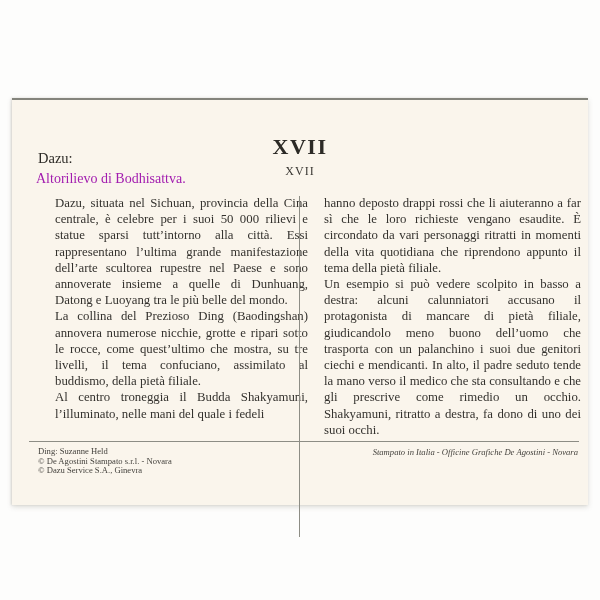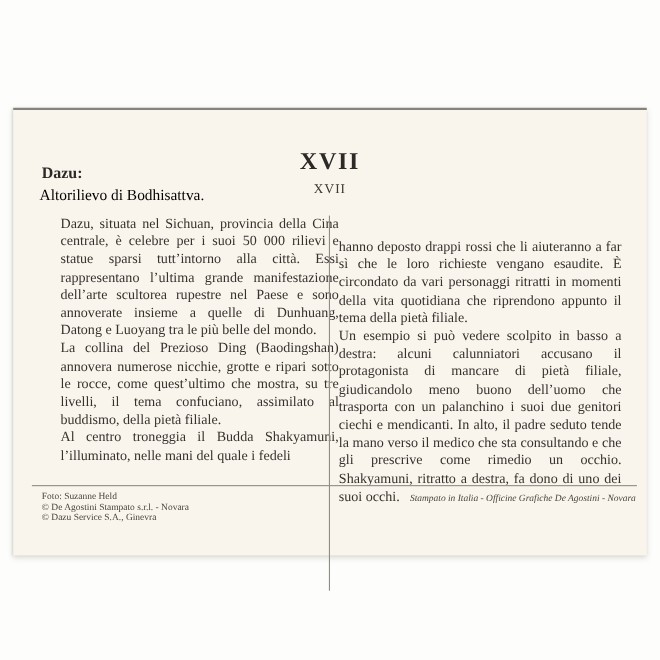--- a/index.html
+++ b/index.html
@@ -44,43 +44,43 @@
     text-align: center;
     font-size: 12px;
     letter-spacing: 1px;
     color: #3a3833;
   }
   .subject-label {
     position: absolute;
     left: 26px;
     top: 50px;
     font-size: 14.5px;
-    font-weight: bold;
+    font-weight: normal;
     color: #2c2a26;
   }
   .subject-caption {
     position: absolute;
     left: 24px;
     top: 71px;
     font-size: 14px;
-    color: #000000;
+    color: #a21caf;
   }
   .col {
     position: absolute;
     top: 95px;
     font-size: 12.8px;
     line-height: 16.2px;
     text-align: justify;
     hyphens: auto;
     -webkit-hyphens: auto;
     color: #34322e;
   }
   .col p { margin: 0; }
   .col-left  { left: 43px;  width: 253px; }
-  .col-right { left: 296px; width: 257px; margin-top: 21px; }
+  .col-right { left: 312px; width: 257px; }
   .col-divider {
     position: absolute;
     left: 287px;
     top: 96px;
     width: 1px;
     height: 341px;
     background: #8d8d85;
   }
   .footer-rule {
     position: absolute;
@@ -130,21 +130,21 @@
     <div class="col-divider"></div>
 
     <div class="col col-right">
       <p>hanno deposto drappi rossi che li aiuteranno a far sì che le loro richieste vengano esaudite. È circondato da vari personaggi ritratti in momenti della vita quotidiana che riprendono appunto il tema della pietà filiale.</p>
       <p>Un esempio si può vedere scolpito in basso a destra: alcuni calunniatori accusano il protagonista di mancare di pietà filiale, giudicandolo meno buono dell’uomo che trasporta con un palanchino i suoi due genitori ciechi e mendicanti. In alto, il padre seduto tende la mano verso il medico che sta consultando e che gli prescrive come rimedio un occhio. Shakyamuni, ritratto a destra, fa dono di uno dei suoi occhi.</p>
     </div>
 
     <div class="footer-rule"></div>
 
     <div class="footer-credits">
-      <div>Foto: Suzanne Held</div>
+      <div>Ding: Suzanne Held</div>
       <div>© De Agostini Stampato s.r.l. - Novara</div>
       <div>© Dazu Service S.A., Ginevra</div>
     </div>
 
     <div class="footer-print">
       <div>Stampato in Italia - Officine Grafiche De Agostini - Novara</div>
     </div>
 
   </div>
 </div>

